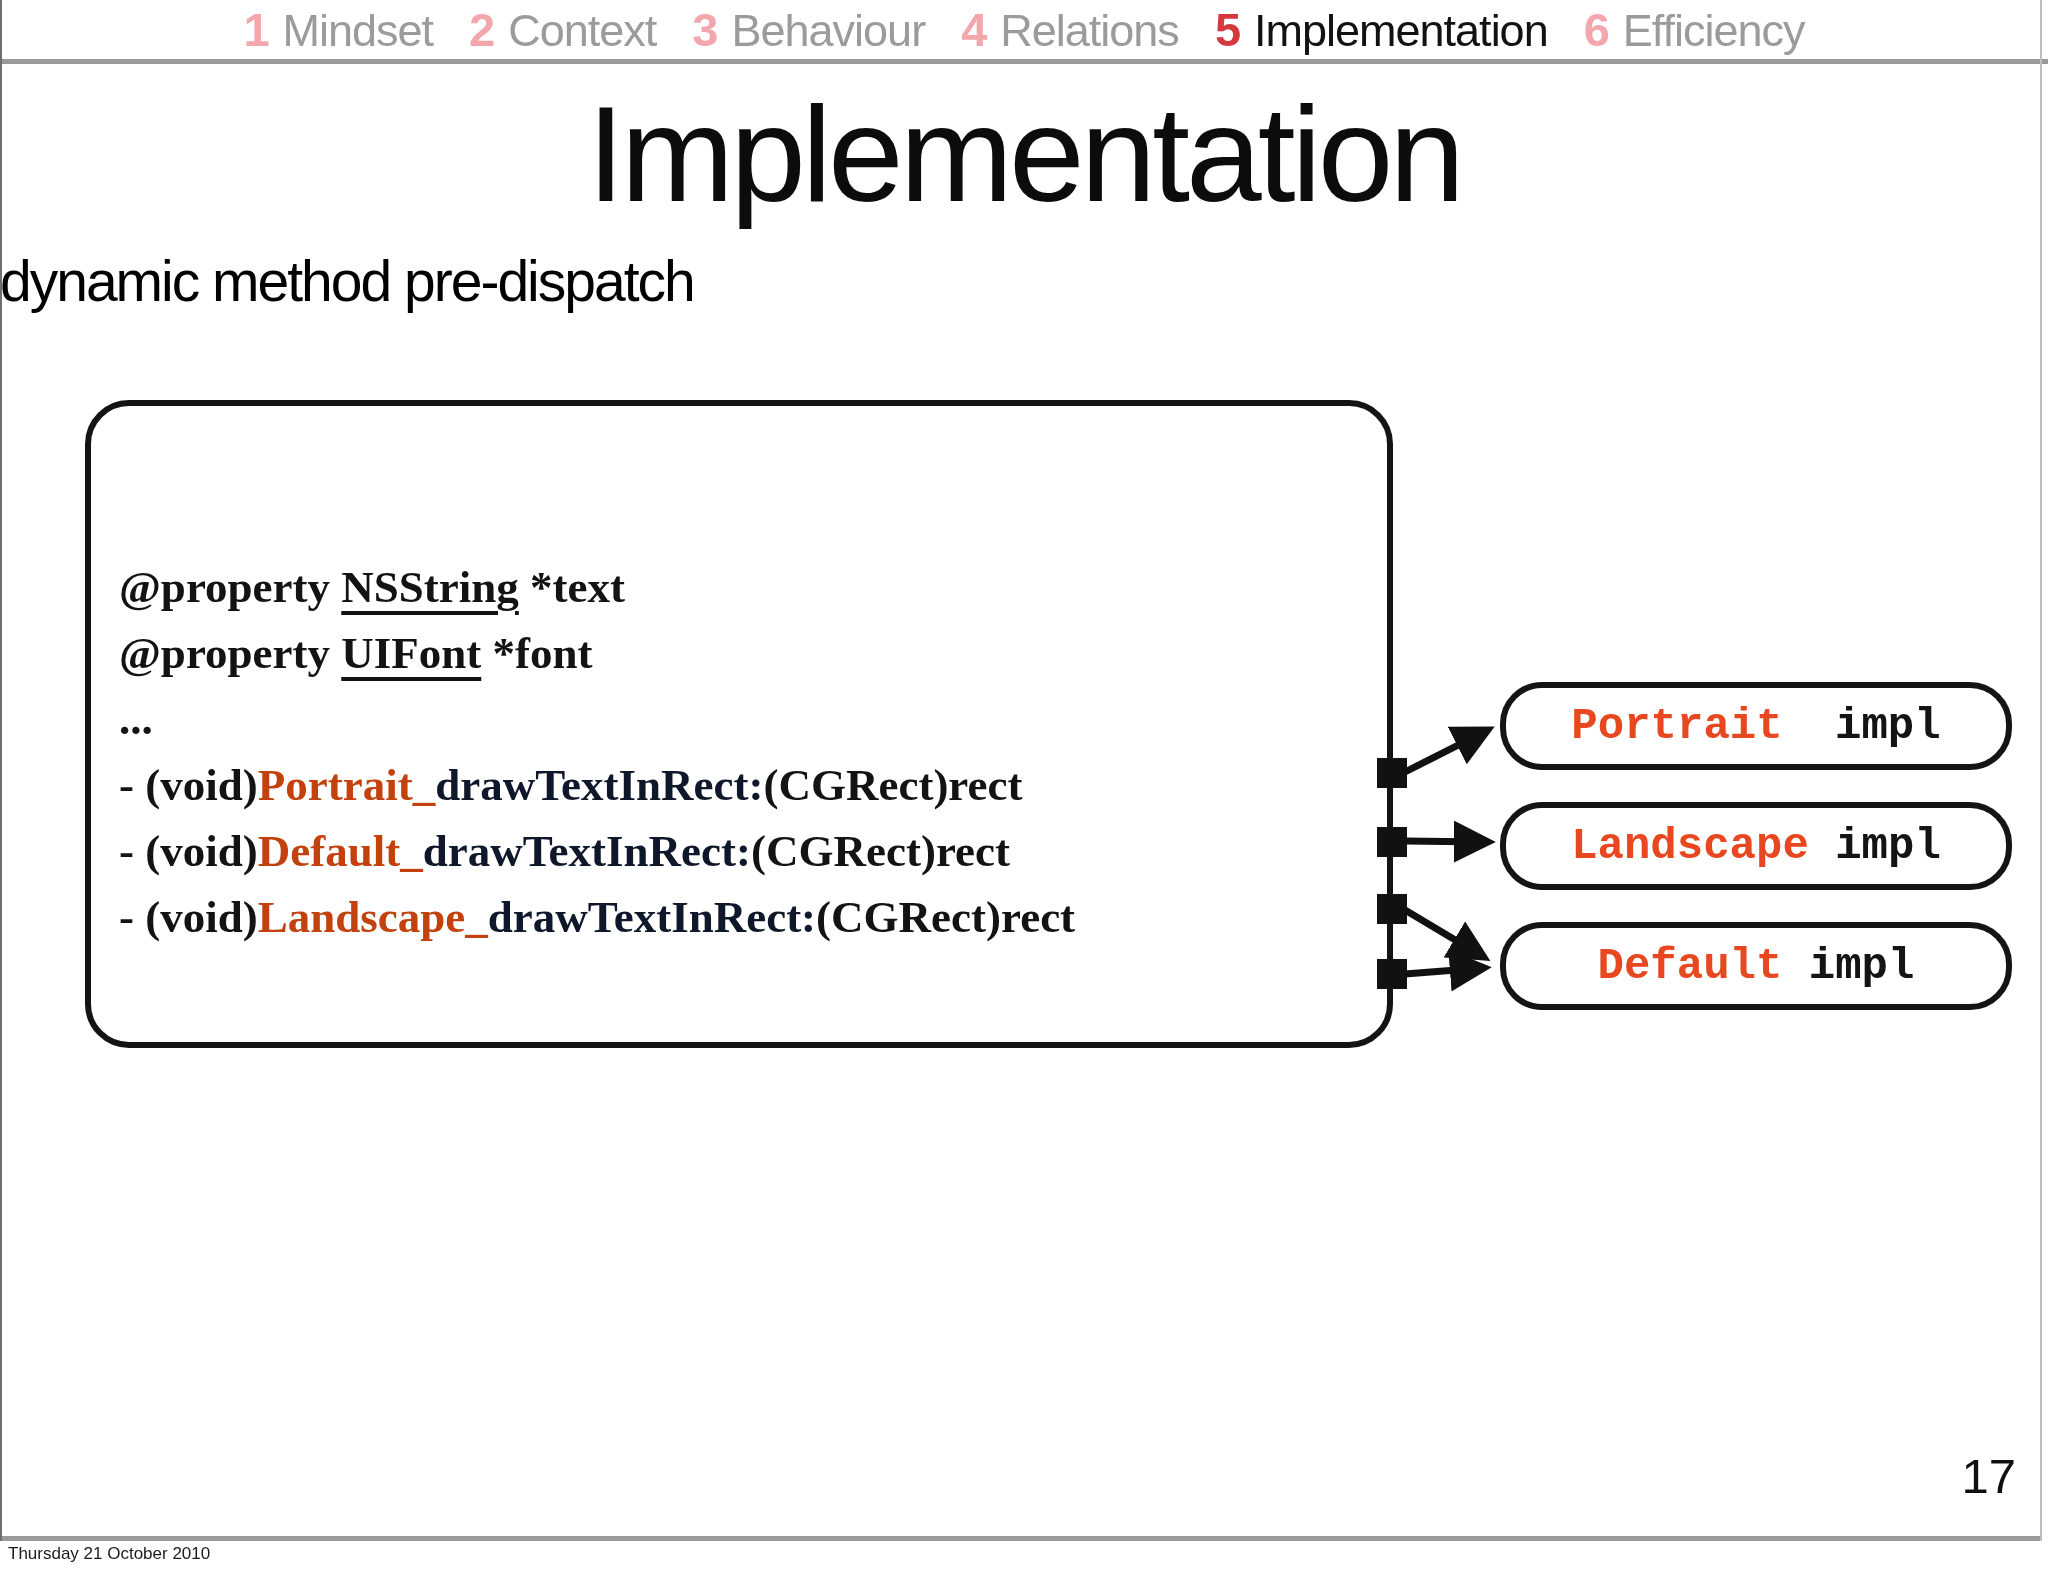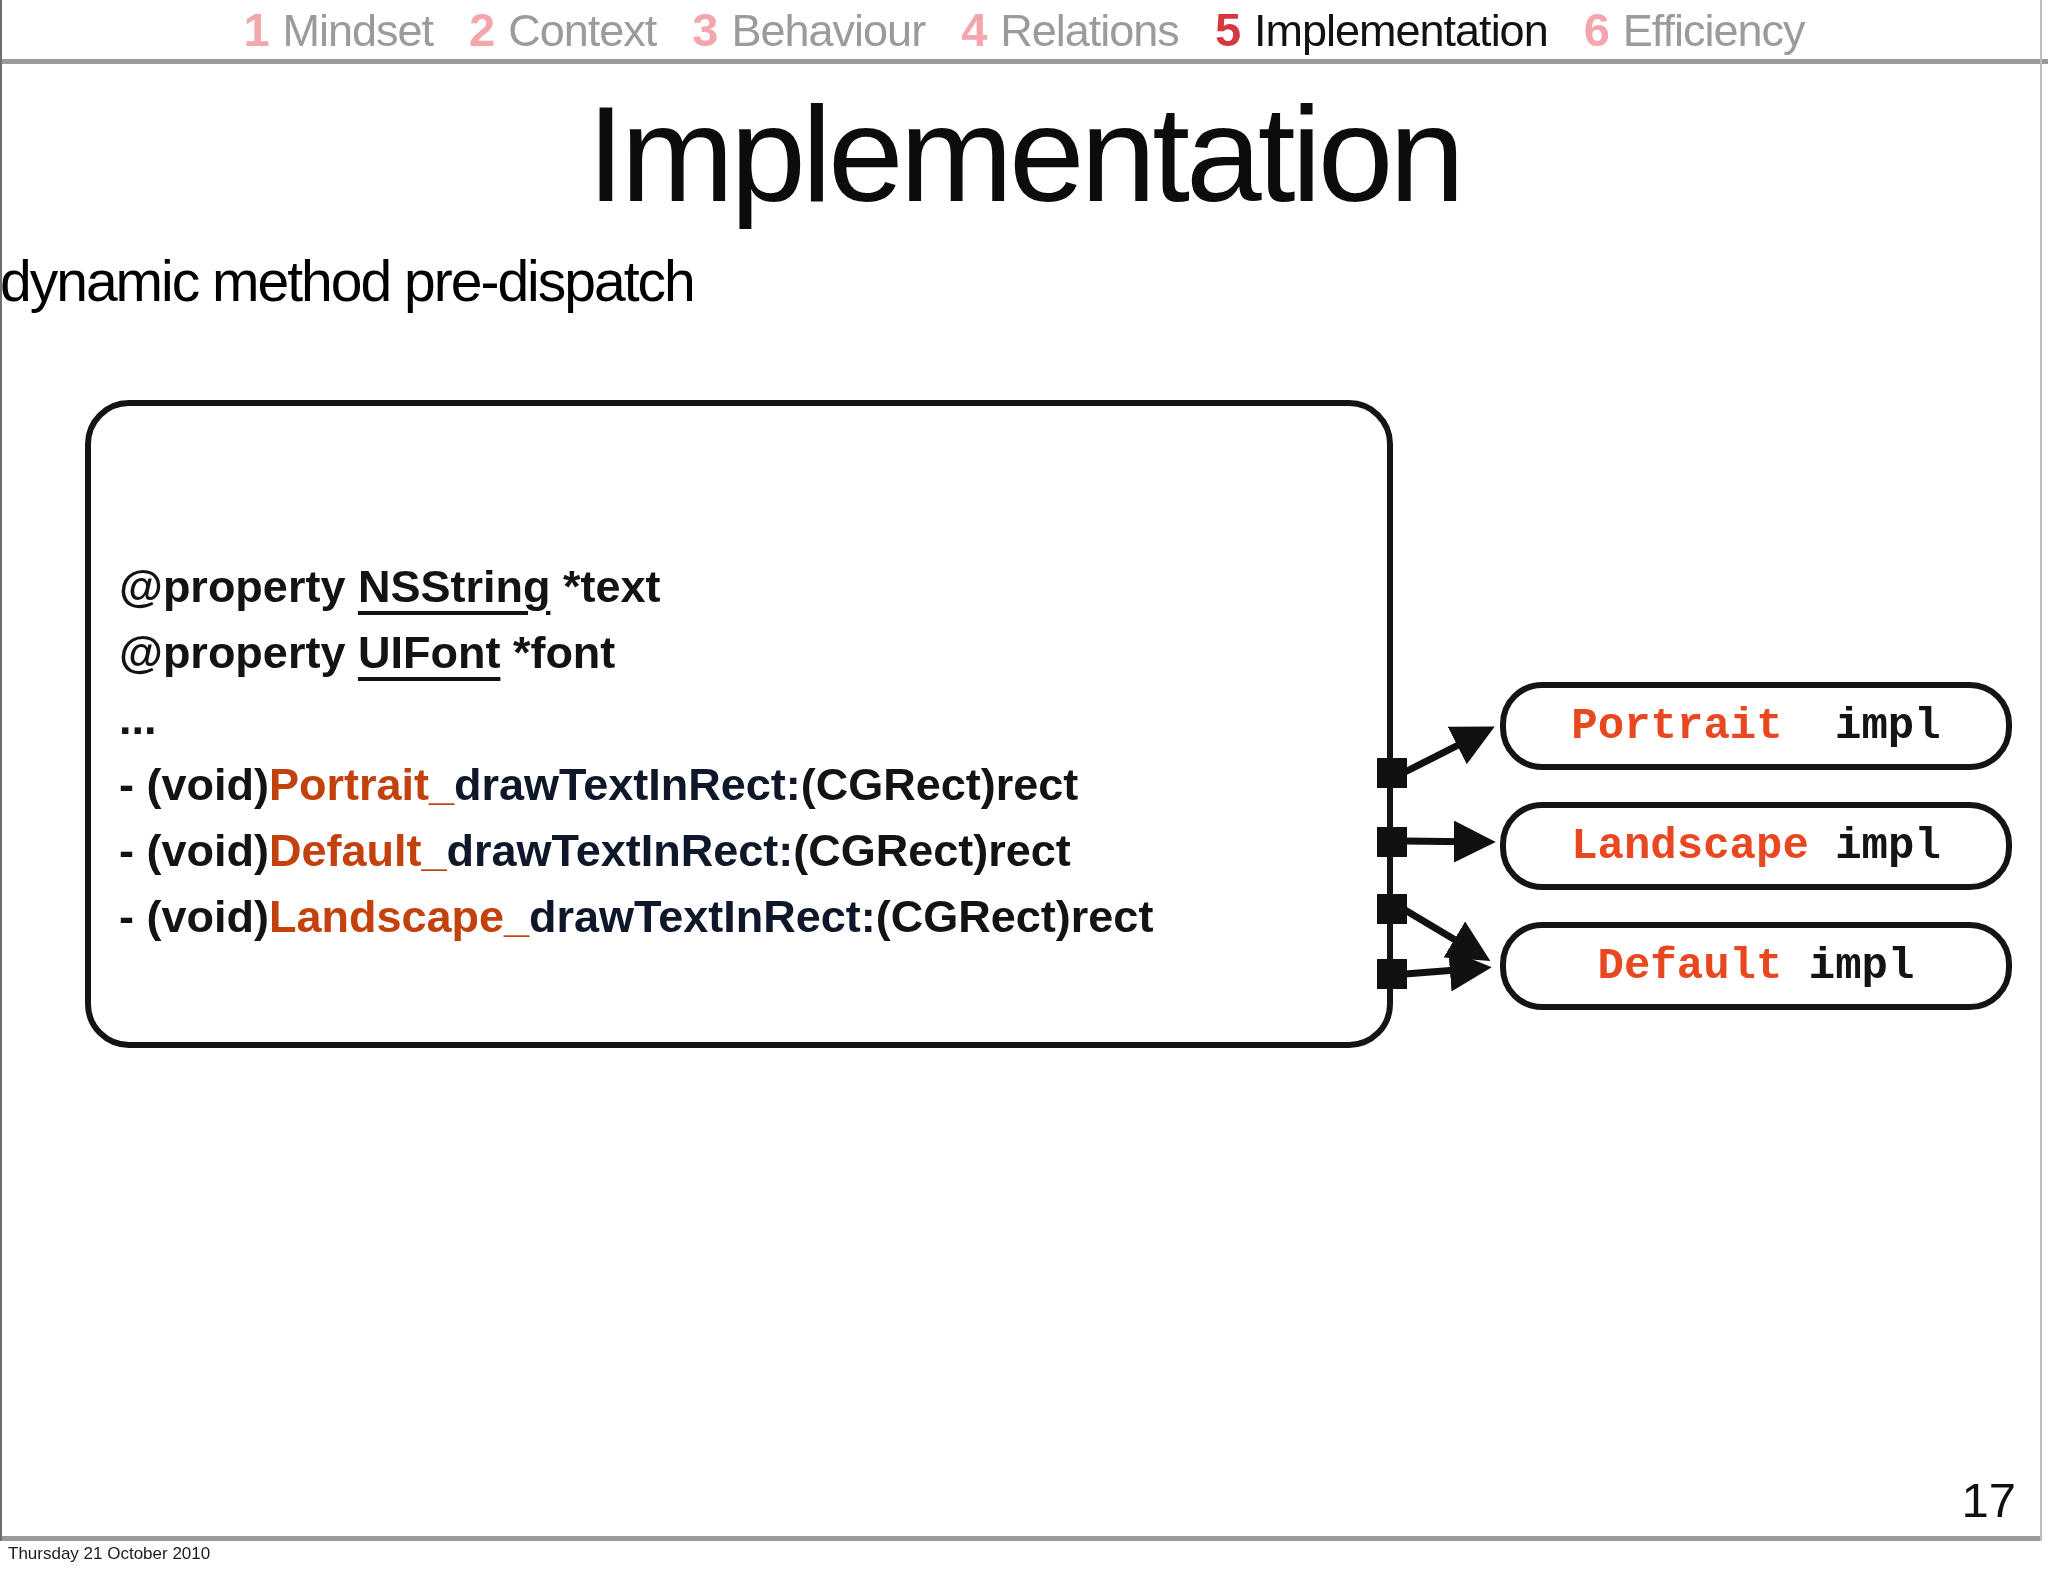--- a/index.html
+++ b/index.html
@@ -38,41 +38,41 @@
   .uml-box {
     position:absolute; left:85px; top:400px; width:1308px; height:648px;
     border:6px solid #141414; border-radius:44px; background:#ffffff;
   }
   .uml-heading {
     position:absolute; left:26px; top:16px; font-size:74px; font-weight:700;
     letter-spacing:-2px; color:#0d0d0d;
   }
   .code {
     position:absolute; left:28px; top:155px;
-    font-family:Liberation Sans, sans-serif; font-weight:700;
+    font-family:Liberation Serif, serif; font-weight:700;
     font-size:45px; color:#131313;
   }
   .code-line { height:66px; white-space:pre; }
   .code .red  { color:#c2410c; }
   .code .blue { color:#0f172a; }
   .code .u { text-decoration:underline; text-underline-offset:9px; text-decoration-thickness:3.5px; }
   
   .sq { position:absolute; left:1377px; width:30px; height:30px; background:#111111; }
   .arrows { position:absolute; left:0; top:0; pointer-events:none; }
   
   .impl-box {
     position:absolute; left:1500px; width:512px; height:88px;
     border:6px solid #141414; border-radius:42px; background:#ffffff;
     display:flex; align-items:center; justify-content:center;
     font-family:"Liberation Mono", monospace; font-weight:700; font-size:44px; white-space:pre;
   }
   .impl-name { color:#e8481f; }
   .impl-suffix { color:#141414; }
   
-  .page-number { position:absolute; top:1448px; right:32px; font-size:49px; color:#101010;margin-top:24px; }
+  .page-number { position:absolute; top:1448px; right:32px; font-size:49px; color:#101010; }
   .footer-date { position:absolute; left:8px; top:1544px; font-size:17px; color:#1b1b1b; }
 </style>
 </head>
 <body>
 
 <div class="slide">
 
   <nav class="section-nav">
       <span class="nav-item">
         <span class="nav-number">1</span>

